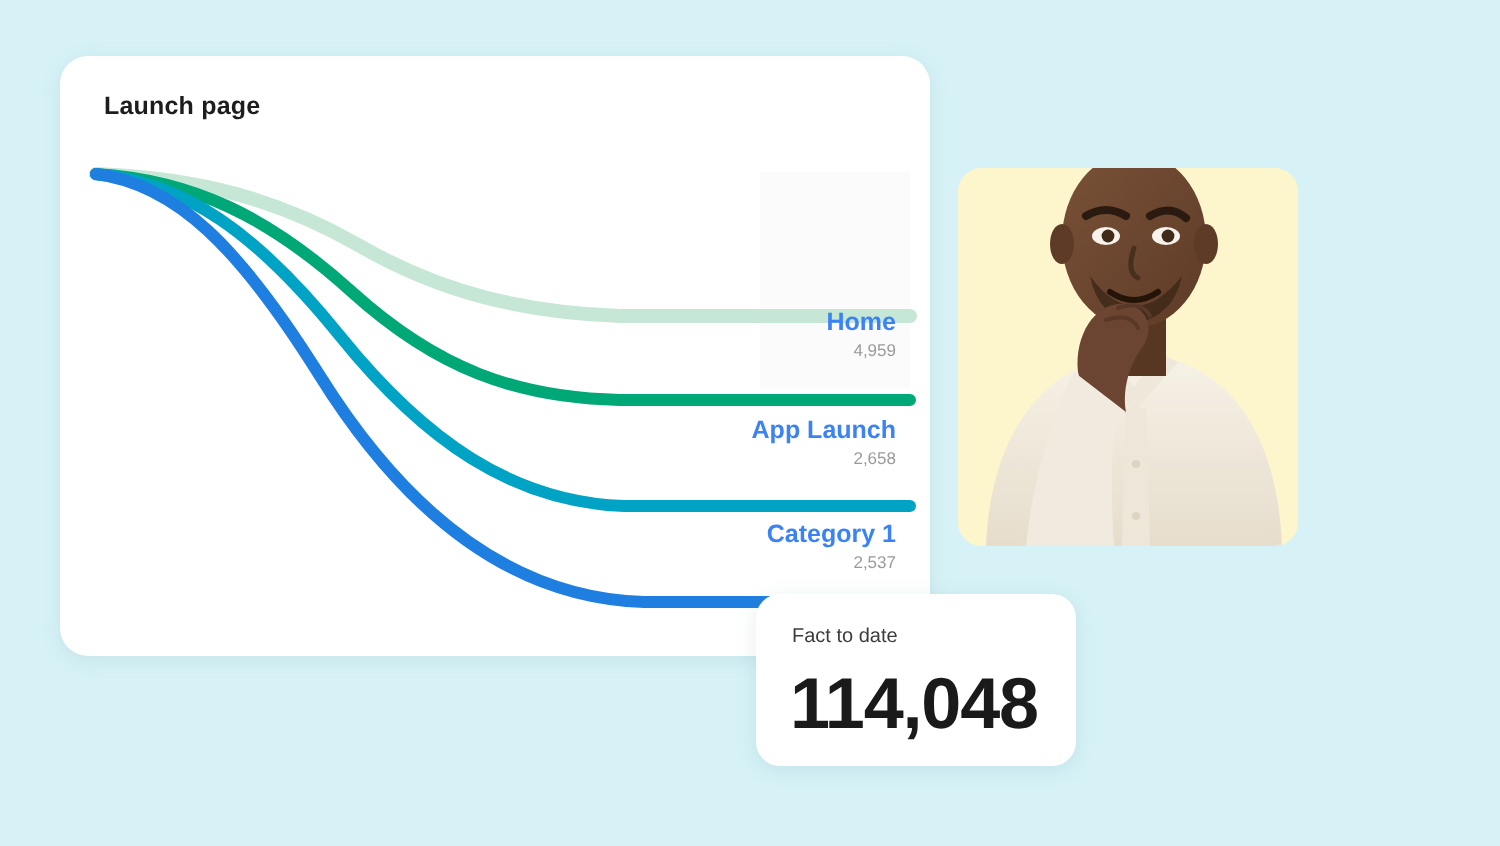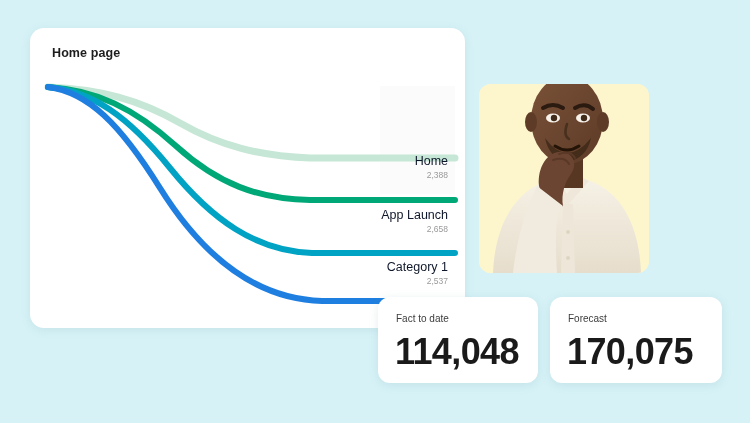--- a/index.html
+++ b/index.html
@@ -51,22 +51,22 @@
 
   
   .series-label {
     position: absolute;
     text-align: right;
     width: 160px;
   }
   .series-label .name {
     display: block;
     font-size: 12.5px;
-    font-weight: normal;
-    color: #0f172a;
+    font-weight: bold;
+    color: #3b82f6;
     line-height: 15px;
   }
   .series-label .val {
     display: block;
     font-size: 8.5px;
     color: #9a9a9a;
     line-height: 12px;
   }
   #lbl-0 { left: 258px; top: 126px; }
   #lbl-1 { left: 258px; top: 180px; }
@@ -119,38 +119,38 @@
     letter-spacing: -0.6px;
   }
 </style>
 </head>
 <body>
 
 <div id="stage">
 
   <div class="chart-card">
 
-    <div class="chart-title">Home page</div>
+    <div class="chart-title">Launch page</div>
 
     <svg class="chart-svg" viewBox="0 0 435 300" preserveAspectRatio="none">
 
       <rect x="350" y="58" width="75" height="108" fill="#fbfbfb"></rect>
 
       <path d="M 18,59 C 70,61 110,72 150,95 C 190,118 230,128 280,130 L 425,130" fill="none" stroke="#c6e7d6" stroke-width="7" stroke-linecap="round"></path>
 
       <path d="M 18,59 C 66,62 104,80 146,118 C 188,156 228,171 280,172 L 425,172" fill="none" stroke="#00a878" stroke-width="6" stroke-linecap="round"></path>
 
       <path d="M 18,59 C 62,63 98,88 140,140 C 182,192 226,223 282,225 L 425,225" fill="none" stroke="#00a3c4" stroke-width="6" stroke-linecap="round"></path>
 
       <path d="M 18,59 C 58,64 90,96 130,160 C 170,224 222,271 292,273 L 425,273" fill="none" stroke="#1f7fe0" stroke-width="6" stroke-linecap="round"></path>
     </svg>
 
     <div class="series-label" id="lbl-0">
       <span class="name">Home</span>
-      <span class="val">2,388</span>
+      <span class="val">4,959</span>
     </div>
     <div class="series-label" id="lbl-1">
       <span class="name">App Launch</span>
       <span class="val">2,658</span>
     </div>
     <div class="series-label" id="lbl-2">
       <span class="name">Category 1</span>
       <span class="val">2,537</span>
     </div>
   </div>
@@ -204,18 +204,14 @@
 
       <path d="M 58,132 C 48,152 38,182 34,219 L 78,219 C 76,184 76,158 84,152 Z" fill="#f1ebdf"></path>
     </svg>
   </div>
 
   <div class="stat-card" id="stat-0">
     <div class="stat-label">Fact to date</div>
     <div class="stat-value">114,048</div>
   </div>
 
-  <div class="stat-card" id="stat-1">
-    <div class="stat-label">Forecast</div>
-    <div class="stat-value">170,075</div>
-  </div>
 
 </div>
 
 </body></html>

